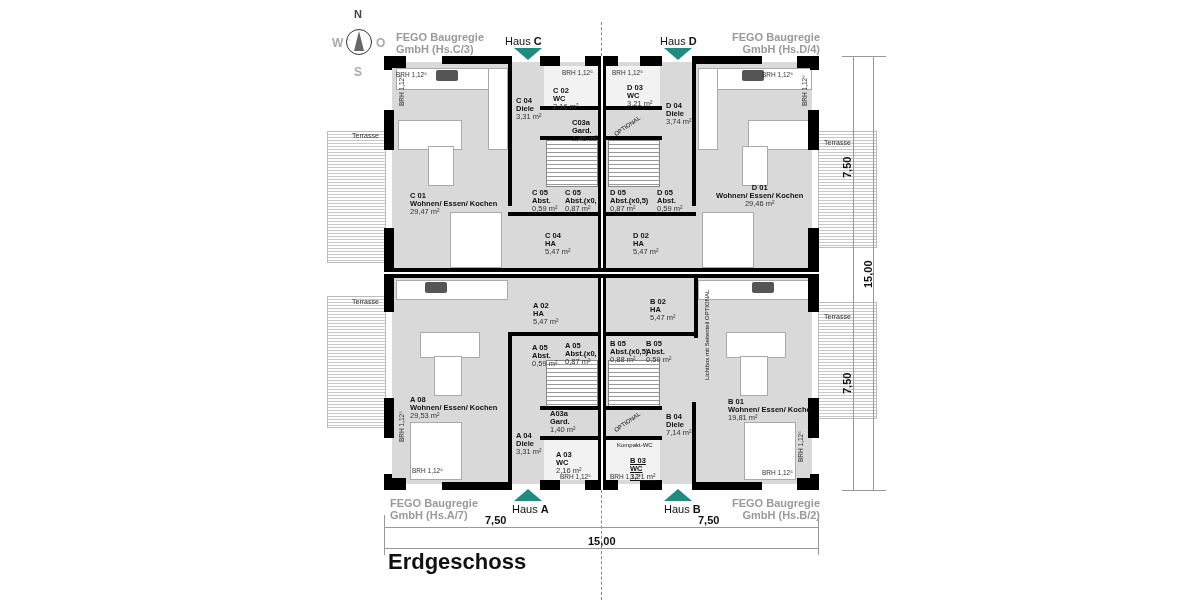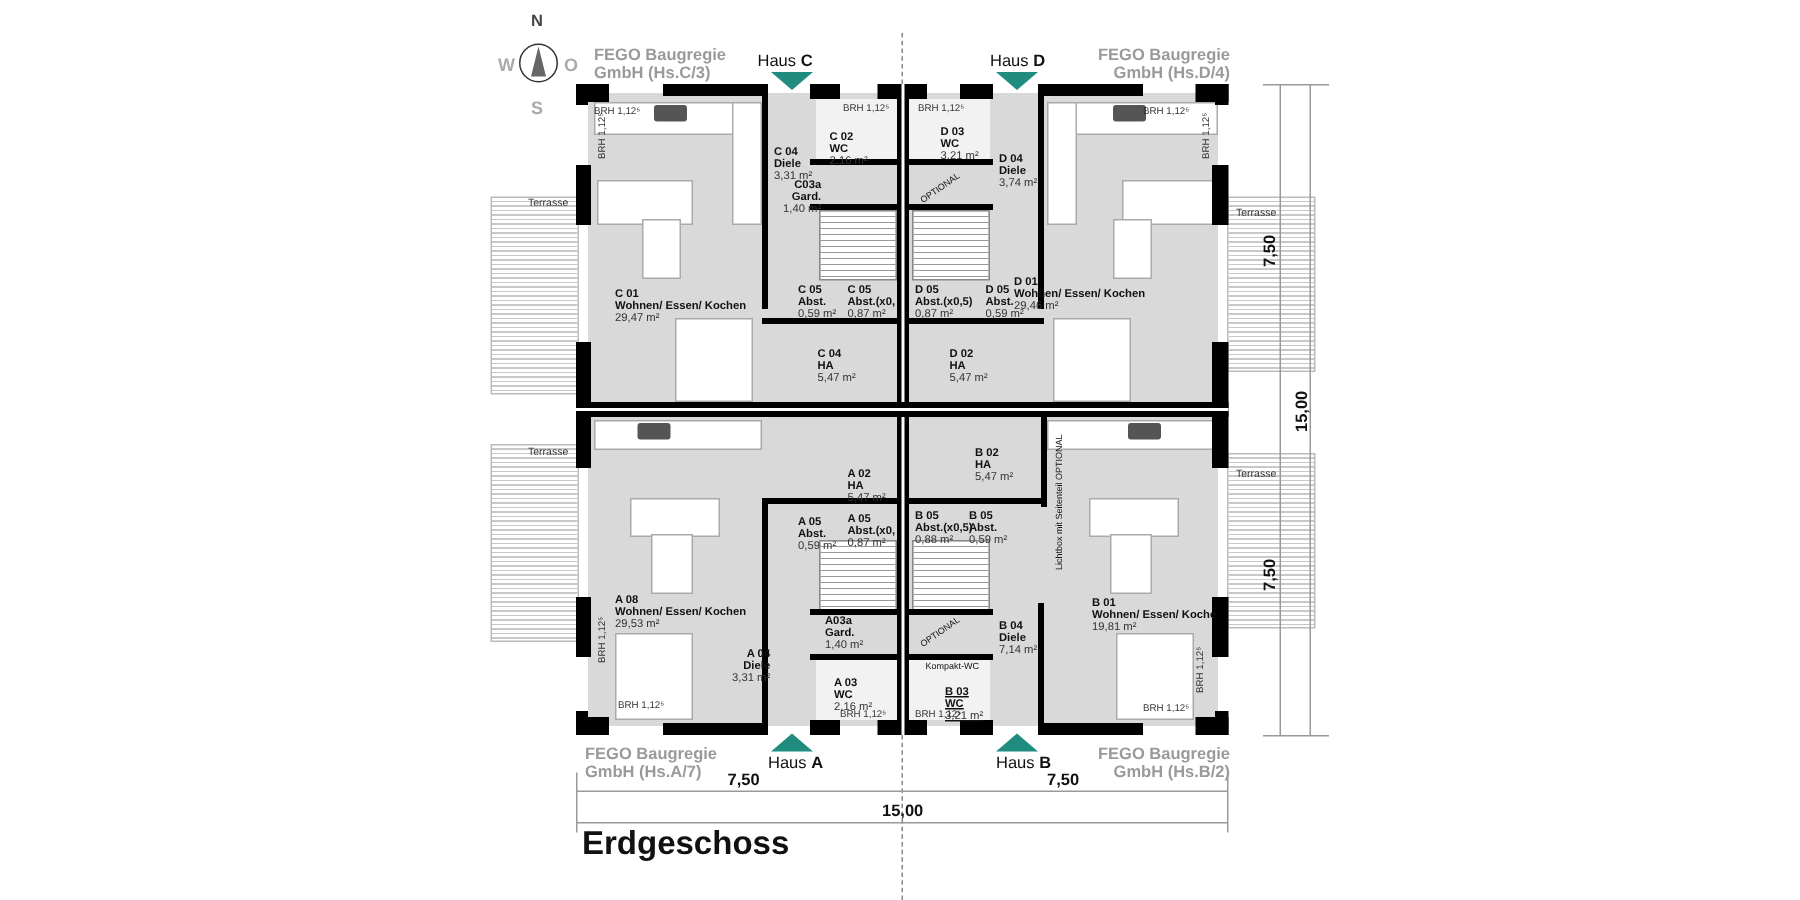--- a/index.html
+++ b/index.html
@@ -179,42 +179,42 @@
 <div class="lbl" style="left:545px;top:232px;">
     <span class="c">C 04</span>
     <span class="n">HA</span>
     <span class="a">5,47 m²</span>
   </div>
 <div class="lbl" style="left:553px;top:87px;">
     <span class="c">C 02</span>
     <span class="n">WC</span>
     <span class="a">2,16 m²</span>
   </div>
-<div class="lbl" style="left:522px;top:119px;text-align:right;">
+<div class="lbl" style="left:572px;top:119px;">
     <span class="c">C03a</span>
     <span class="n">Gard.</span>
     <span class="a">1,40 m²</span>
   </div>
 <div class="lbl" style="left:516px;top:97px;">
     <span class="c">C 04</span>
     <span class="n">Diele</span>
     <span class="a">3,31 m²</span>
   </div>
 <div class="lbl" style="left:532px;top:189px;">
     <span class="c">C 05</span>
     <span class="n">Abst.</span>
     <span class="a">0,59 m²</span>
   </div>
 <div class="lbl" style="left:565px;top:189px;">
     <span class="c">C 05</span>
     <span class="n">Abst.(x0,</span>
     <span class="a">0,87 m²</span>
   </div>
 
-<div class="lbl" style="left:676px;top:184px;">
+<div class="lbl" style="left:716px;top:184px;text-align:center;">
     <span class="c">D 01</span>
     <span class="n">Wohnen/ Essen/ Kochen</span>
     <span class="a">29,46 m²</span>
   </div>
 <div class="lbl" style="left:633px;top:232px;">
     <span class="c">D 02</span>
     <span class="n">HA</span>
     <span class="a">5,47 m²</span>
   </div>
 <div class="lbl" style="left:627px;top:84px;">
@@ -237,36 +237,36 @@
     <span class="n">Abst.</span>
     <span class="a">0,59 m²</span>
   </div>
 <div class="lbl" style="left:612px;top:122px;font-size:6px;transform:rotate(-35deg);">OPTIONAL</div>
 
 <div class="lbl" style="left:410px;top:396px;">
     <span class="c">A 08</span>
     <span class="n">Wohnen/ Essen/ Kochen</span>
     <span class="a">29,53 m²</span>
   </div>
-<div class="lbl" style="left:533px;top:312px;margin-left:32px;">
+<div class="lbl" style="left:533px;top:302px;">
     <span class="c">A 02</span>
     <span class="n">HA</span>
     <span class="a">5,47 m²</span>
   </div>
 <div class="lbl" style="left:556px;top:451px;">
     <span class="c">A 03</span>
     <span class="n">WC</span>
     <span class="a">2,16 m²</span>
   </div>
 <div class="lbl" style="left:550px;top:410px;">
     <span class="c">A03a</span>
     <span class="n">Gard.</span>
     <span class="a">1,40 m²</span>
   </div>
-<div class="lbl" style="left:488px;top:432px;text-align:right;">
+<div class="lbl" style="left:516px;top:432px;">
     <span class="c">A 04</span>
     <span class="n">Diele</span>
     <span class="a">3,31 m²</span>
   </div>
 <div class="lbl" style="left:532px;top:344px;">
     <span class="c">A 05</span>
     <span class="n">Abst.</span>
     <span class="a">0,59 m²</span>
   </div>
 <div class="lbl" style="left:565px;top:342px;">

